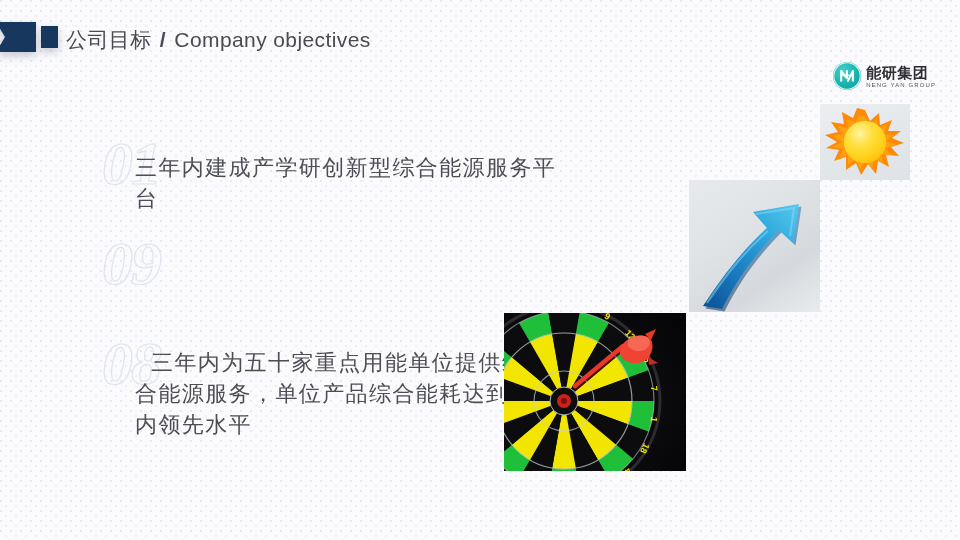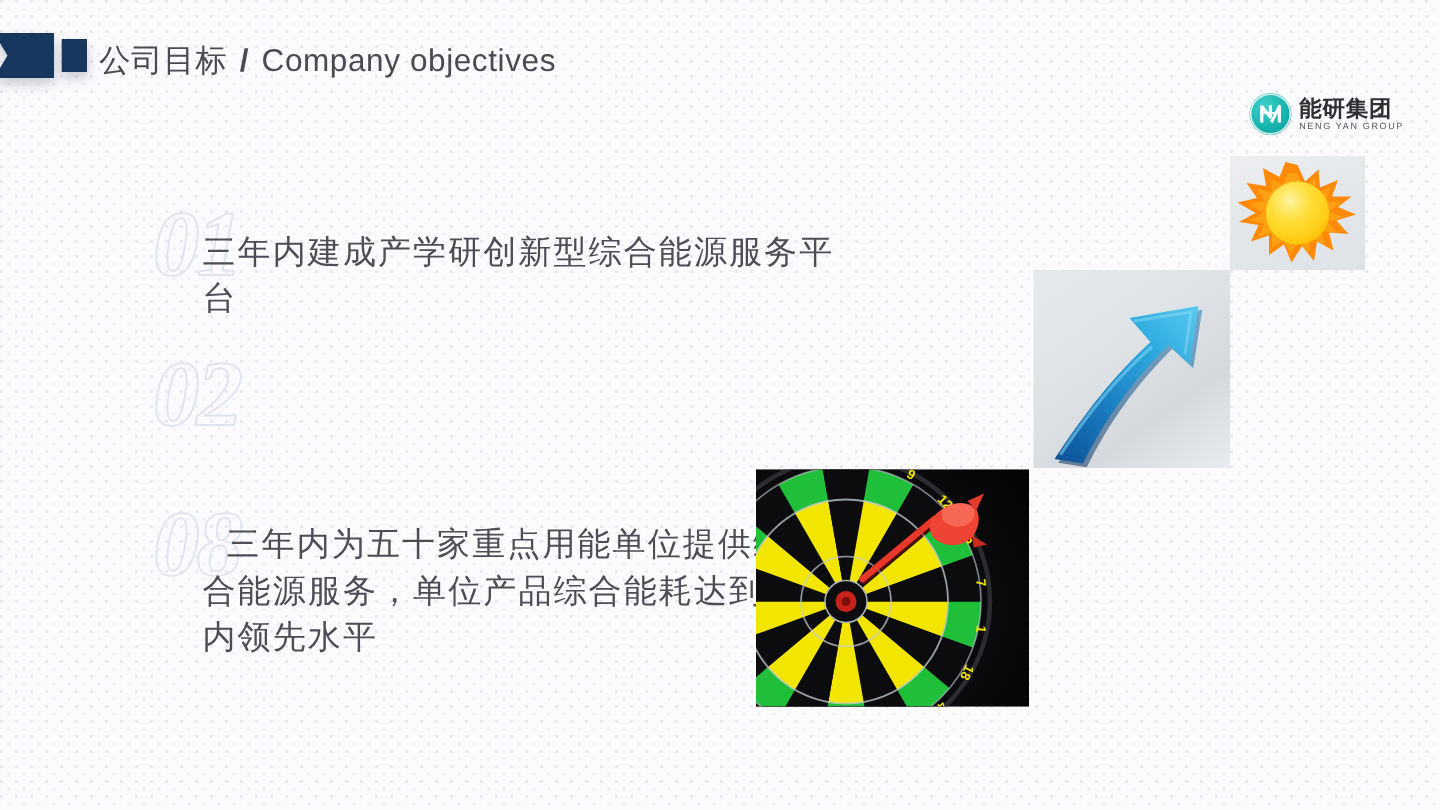--- a/index.html
+++ b/index.html
@@ -193,21 +193,21 @@
       <span class="enname">NENG YAN GROUP</span>
     </div>
   </div>
 
   <div class="obj" id="obj1">
     <span class="num">01</span>
     <span class="txt">三年内建成产学研创新型综合能源服务平台</span>
   </div>
 
   <div class="obj" id="obj2">
-    <span class="num">02</span>
+    <span class="num">09</span>
   </div>
 
   <div class="obj" id="obj3">
     <span class="num">08</span>
     <span class="txt">三年内为五十家重点用能单位提供综合能源服务，单位产品综合能耗达到国内领先水平</span>
   </div>
 
   <div id="pic-sun">
     <svg width="90" height="76" viewBox="0 0 90 76" aria-hidden="true">
       <g>

